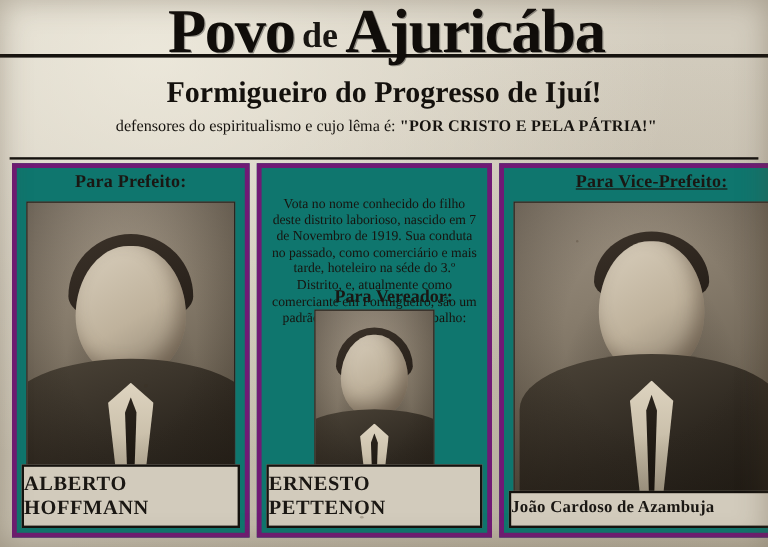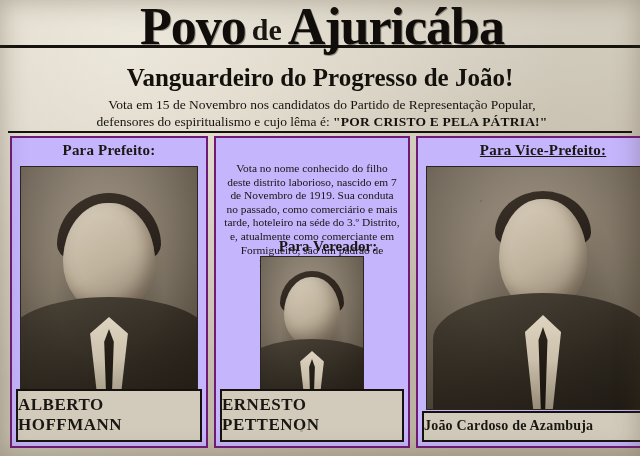--- a/index.html
+++ b/index.html
@@ -78,22 +78,22 @@
     position: absolute;
     left: 8px; right: 8px; top: 131px;
     height: 2px;
     background: #15120e;
   }
 
   
   .col {
     position: absolute;
     box-sizing: border-box;
-    border: 2px solid #701a75;
-    background: #c4b5fd;
+    border: 4px solid #701a75;
+    background: #0f766e;
   }
   #col-left  { left: 10px;  top: 136px; width: 198px; height: 312px; }
   #col-mid   { left: 214px; top: 136px; width: 196px; height: 312px; }
   #col-right { left: 416px; top: 136px; width: 254px; height: 312px; text-decoration: underline; }
 
   .col-title {
     text-align: center;
     font-size: 15px;
     font-weight: bold;
     padding: 4px 0 3px;
@@ -208,24 +208,23 @@
 
 <div id="page">
   <div id="paper"></div>
 
   <div class="masthead">
     <div class="masthead-inner">
       <span class="mast-word">Povo</span><span class="mast-de">de</span><span class="mast-word">Ajuricába</span>
     </div>
   </div>
 
-  <div class="subhead">Vanguardeiro do Progresso de João!</div>
+  <div class="subhead">Formigueiro do Progresso de Ijuí!</div>
 
   <div class="blurb">
-    <div>Vota em 15 de Novembro nos candidatos do Partido de Representação Popular,</div>
     <div><span>defensores do espiritualismo e cujo lêma é: </span><span class="quote">"POR CRISTO E PELA PÁTRIA!"</span></div>
   </div>
 
   <div class="rule-mid"></div>
 
   <div class="col" id="col-left">
     <div class="col-title">Para Prefeito:</div>
     <div class="photo-wrap" id="photo-left">
       <div class="portrait">
         <div class="hair" style="top:26px;  width:104px; height:74px;"></div>

